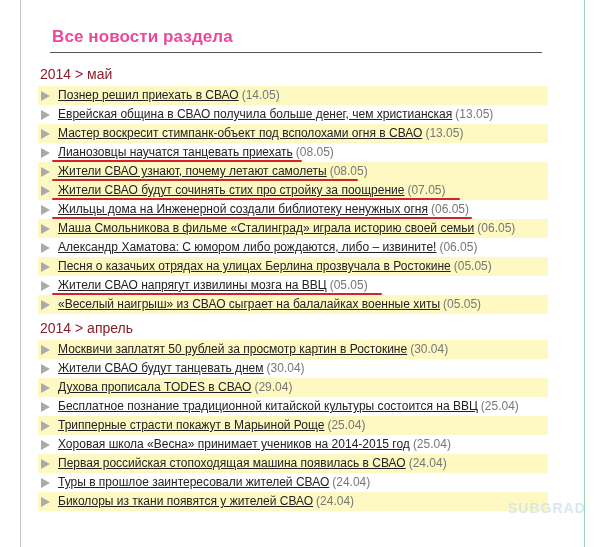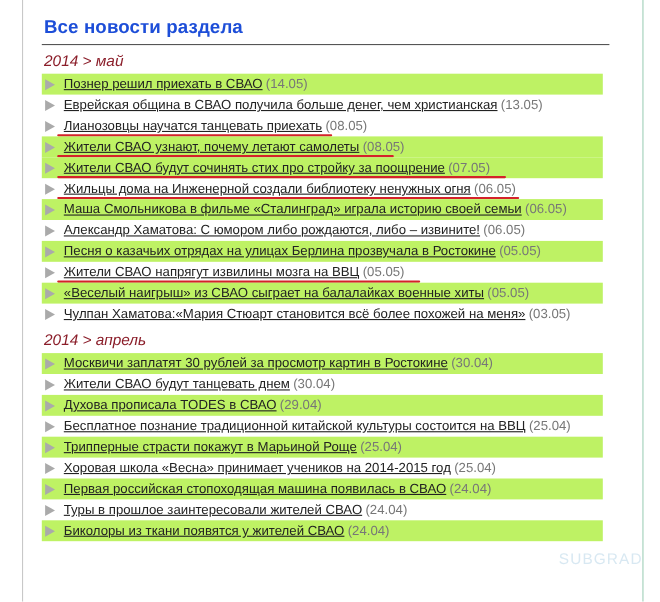--- a/index.html
+++ b/index.html
@@ -14,83 +14,83 @@
     background: #c8c8c8;
   }
   .right-border {
     position: absolute; left: 584px; top: 0; width: 1px; height: 547px;
     background: #9fd0b8;
   }
   .content {
     position: absolute; left: 38px; top: 14px; width: 516px;
   }
   .section-title {
-    font-size: 17px; font-weight: bold; color: #1d4ed8;
-    margin: 0; padding: 0 0 4px 2px; letter-spacing: 0.1px;
+    font-size: 17px; font-weight: bold; color: #ec4899;
+    margin: 12px; padding: 0 0 4px 2px; letter-spacing: 0.1px;
     border-bottom: 1px solid #555;
     line-height: 22px;
   }
   .month-heading {
     color: #8b1e2a; font-size: 14px;
-    margin: 5px 0 3px 2px; line-height: 18px; font-style: italic;
+    margin: 5px 0 3px 2px; line-height: 18px;
   }
   ul.news { list-style: none; margin: 0; padding: 0; }
   li.item {
     position: relative; height: 19px; line-height: 18px;
     font-size: 12px; color: #333;
     padding-left: 20px; white-space: nowrap;
     margin-right: 6px;
   }
-  li.item.shaded { background: #bef264; }
+  li.item.shaded { background: #fef9c3; }
   .arrow {
     position: absolute; left: 3px; top: 5px;
     width: 0; height: 0;
     border-top: 5px solid transparent;
     border-bottom: 5px solid transparent;
     border-left: 9px solid #aaaaaa;
   }
   a.link { color: #222; text-decoration: underline; cursor: pointer; }
   .date { color: #777; margin-left: 3px; }
   .red-mark {
     position: absolute; left: 14px; bottom: 0px; height: 2px;
     background: #d4222a; border-radius: 1px;
   }
   .watermark {
     position: absolute; left: 508px; top: 500px;
-    font-size: 14px; font-weight: normal; color: #cfe3ef;
+    font-size: 14px; font-weight: bold; color: #cfe3ef;
     letter-spacing: 1px; opacity: 0.8;
   }
 </style>
 </head>
 <body>
 
 <div class="left-border"></div>
 <div class="right-border"></div>
 
 <div class="content">
   <h2 class="section-title">Все новости раздела</h2>
   <div id="months">
       <div class="month-heading">2014 &gt; май</div>
       <ul class="news">
         <li class="item shaded"><span class="arrow"></span><a class="link">Познер решил приехать в СВАО</a><span class="date">(14.05)</span></li>
         <li class="item"><span class="arrow"></span><a class="link">Еврейская община в СВАО получила больше денег, чем христианская</a><span class="date">(13.05)</span></li>
+        <li class="item shaded"><span class="arrow"></span><a class="link">Мастер воскресит стимпанк-объект под всполохами огня в СВАО</a><span class="date">(13.05)</span></li>
         <li class="item"><span class="arrow"></span><a class="link">Лианозовцы научатся танцевать приехать</a><span class="date">(08.05)</span><span class="red-mark" style="width: 250px;"></span></li>
         <li class="item shaded"><span class="arrow"></span><a class="link">Жители СВАО узнают, почему летают самолеты</a><span class="date">(08.05)</span><span class="red-mark" style="width: 306px;"></span></li>
         <li class="item shaded"><span class="arrow"></span><a class="link">Жители СВАО будут сочинять стих про стройку за поощрение</a><span class="date">(07.05)</span><span class="red-mark" style="width: 408px;"></span></li>
         <li class="item"><span class="arrow"></span><a class="link">Жильцы дома на Инженерной создали библиотеку ненужных огня</a><span class="date">(06.05)</span><span class="red-mark" style="width: 420px;"></span></li>
         <li class="item shaded"><span class="arrow"></span><a class="link">Маша Смольникова в фильме «Сталинград» играла историю своей семьи</a><span class="date">(06.05)</span></li>
         <li class="item"><span class="arrow"></span><a class="link">Александр Хаматова: С юмором либо рождаются, либо – извините!</a><span class="date">(06.05)</span></li>
         <li class="item shaded"><span class="arrow"></span><a class="link">Песня о казачьих отрядах на улицах Берлина прозвучала в Ростокине</a><span class="date">(05.05)</span></li>
         <li class="item"><span class="arrow"></span><a class="link">Жители СВАО напрягут извилины мозга на ВВЦ</a><span class="date">(05.05)</span><span class="red-mark" style="width: 330px;"></span></li>
         <li class="item shaded"><span class="arrow"></span><a class="link">«Веселый наигрыш» из СВАО сыграет на балалайках военные хиты</a><span class="date">(05.05)</span></li>
-        <li class="item"><span class="arrow"></span><a class="link">Чулпан Хаматова:«Мария Стюарт становится всё более похожей на меня»</a><span class="date">(03.05)</span></li>
       </ul>
       <div class="month-heading">2014 &gt; апрель</div>
       <ul class="news">
-        <li class="item shaded"><span class="arrow"></span><a class="link">Москвичи заплатят 30 рублей за просмотр картин в Ростокине</a><span class="date">(30.04)</span></li>
+        <li class="item shaded"><span class="arrow"></span><a class="link">Москвичи заплатят 50 рублей за просмотр картин в Ростокине</a><span class="date">(30.04)</span></li>
         <li class="item"><span class="arrow"></span><a class="link">Жители СВАО будут танцевать днем</a><span class="date">(30.04)</span></li>
         <li class="item shaded"><span class="arrow"></span><a class="link">Духова прописала TODES в СВАО</a><span class="date">(29.04)</span></li>
         <li class="item"><span class="arrow"></span><a class="link">Бесплатное познание традиционной китайской культуры состоится на ВВЦ</a><span class="date">(25.04)</span></li>
         <li class="item shaded"><span class="arrow"></span><a class="link">Трипперные страсти покажут в Марьиной Роще</a><span class="date">(25.04)</span></li>
         <li class="item"><span class="arrow"></span><a class="link">Хоровая школа «Весна» принимает учеников на 2014-2015 год</a><span class="date">(25.04)</span></li>
         <li class="item shaded"><span class="arrow"></span><a class="link">Первая российская стопоходящая машина появилась в СВАО</a><span class="date">(24.04)</span></li>
         <li class="item"><span class="arrow"></span><a class="link">Туры в прошлое заинтересовали жителей СВАО</a><span class="date">(24.04)</span></li>
         <li class="item shaded"><span class="arrow"></span><a class="link">Биколоры из ткани появятся у жителей СВАО</a><span class="date">(24.04)</span></li>
       </ul>
     </div>

